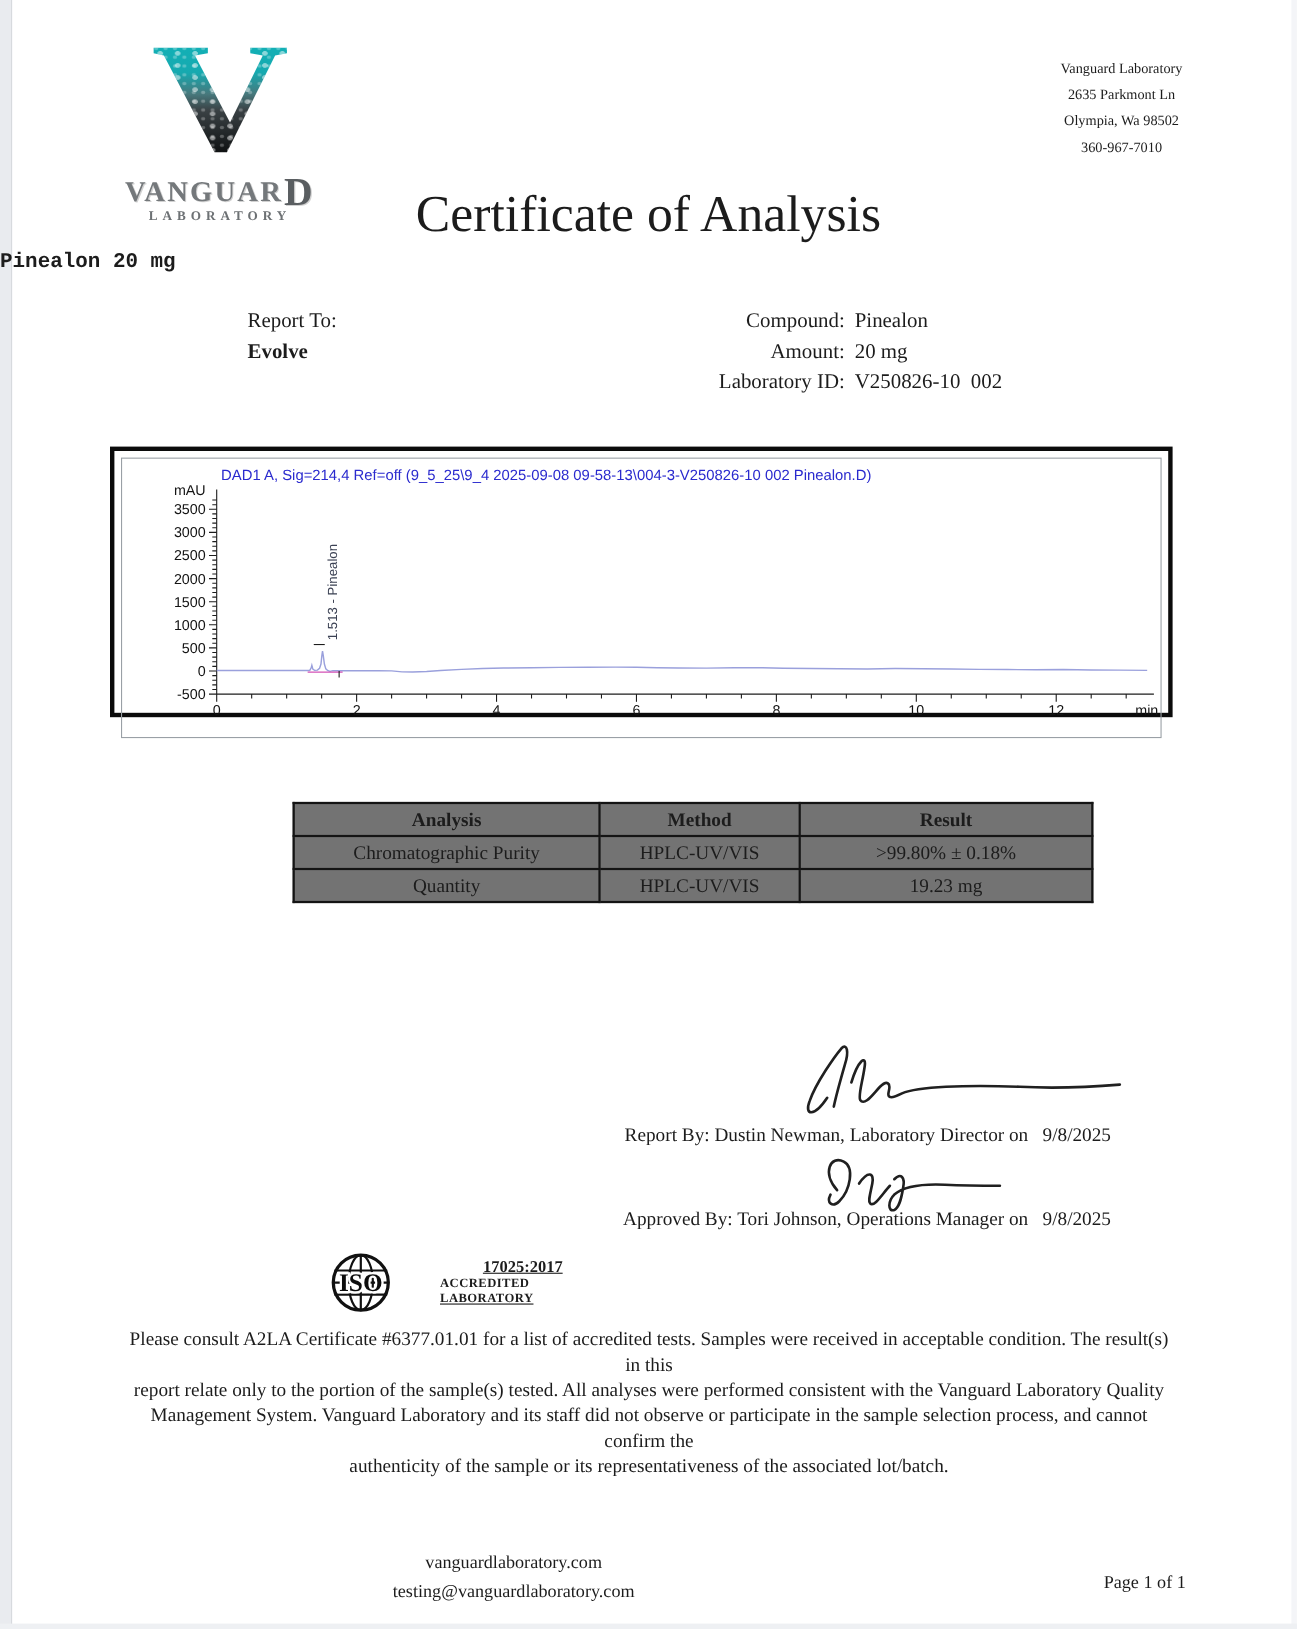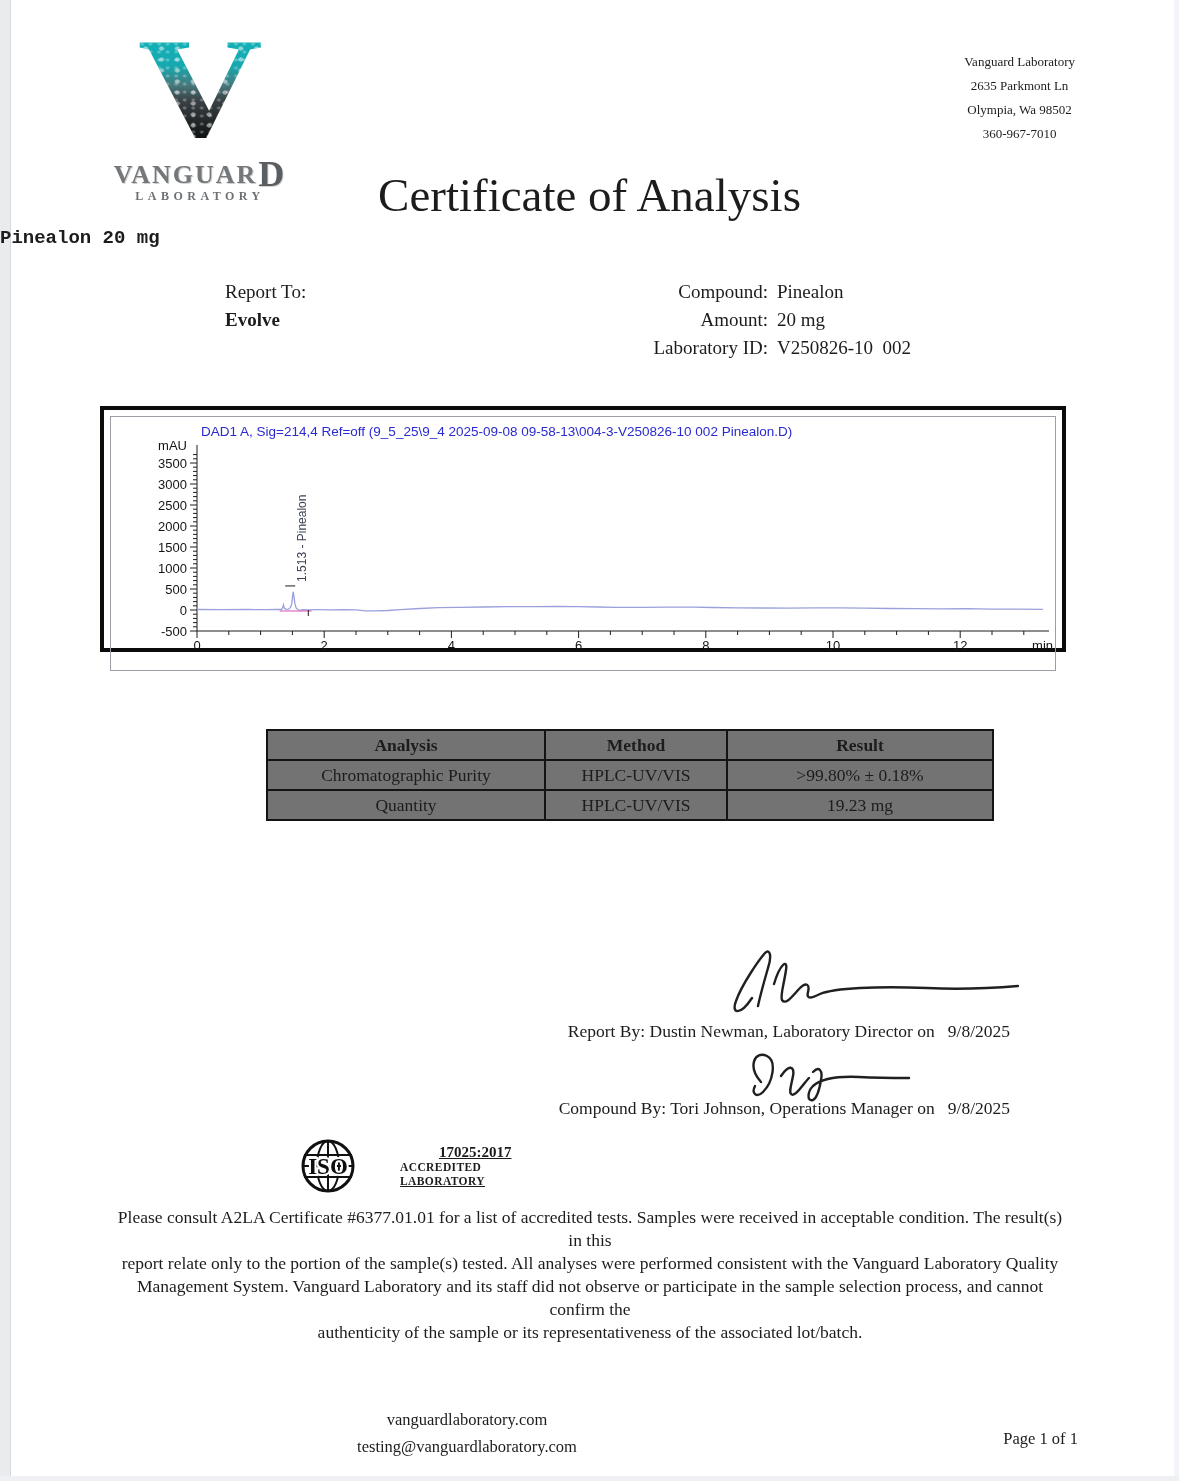--- a/index.html
+++ b/index.html
@@ -260,21 +260,21 @@
   <div class="sig-text sig-text1">
     <span>Report By: Dustin Newman, Laboratory Director on</span><span class="sig-date">9/8/2025</span>
   </div>
 
   <svg class="sig-svg sig2" width="190" height="56" viewBox="0 0 190 56">
     <path class="sigline" d="M28 36 C 14 20, 22 4, 34 10 C 44 15, 40 36, 30 46 C 24 52, 18 48, 22 40"></path>
     <path class="sigline" d="M48 30 C 56 18, 62 20, 60 30 C 58 40, 56 46, 58 48 C 62 52, 70 38, 76 32"></path>
     <path class="sigline" d="M80 26 C 86 20, 90 24, 88 34 C 86 46, 84 52, 80 54 C 74 56, 74 46, 80 40 C 88 33, 104 30, 126 31 C 146 32, 162 32, 176 32"></path>
   </svg>
   <div class="sig-text sig-text2">
-    <span>Compound By: Tori Johnson, Operations Manager on</span><span class="sig-date">9/8/2025</span>
+    <span>Approved By: Tori Johnson, Operations Manager on</span><span class="sig-date">9/8/2025</span>
   </div>
 
   <div class="iso">
     <svg class="iso-globe" viewBox="0 0 58 58">
       <circle cx="29" cy="29" r="25" fill="#ffffff" stroke="#111" stroke-width="3"></circle>
       <ellipse cx="29" cy="29" rx="11" ry="25" fill="none" stroke="#111" stroke-width="2"></ellipse>
       <line x1="29" y1="4" x2="29" y2="54" stroke="#111" stroke-width="2"></line>
       <line x1="5" y1="18" x2="53" y2="18" stroke="#111" stroke-width="2"></line>
       <line x1="4" y1="29" x2="54" y2="29" stroke="#111" stroke-width="2"></line>
       <line x1="5" y1="40" x2="53" y2="40" stroke="#111" stroke-width="2"></line>

